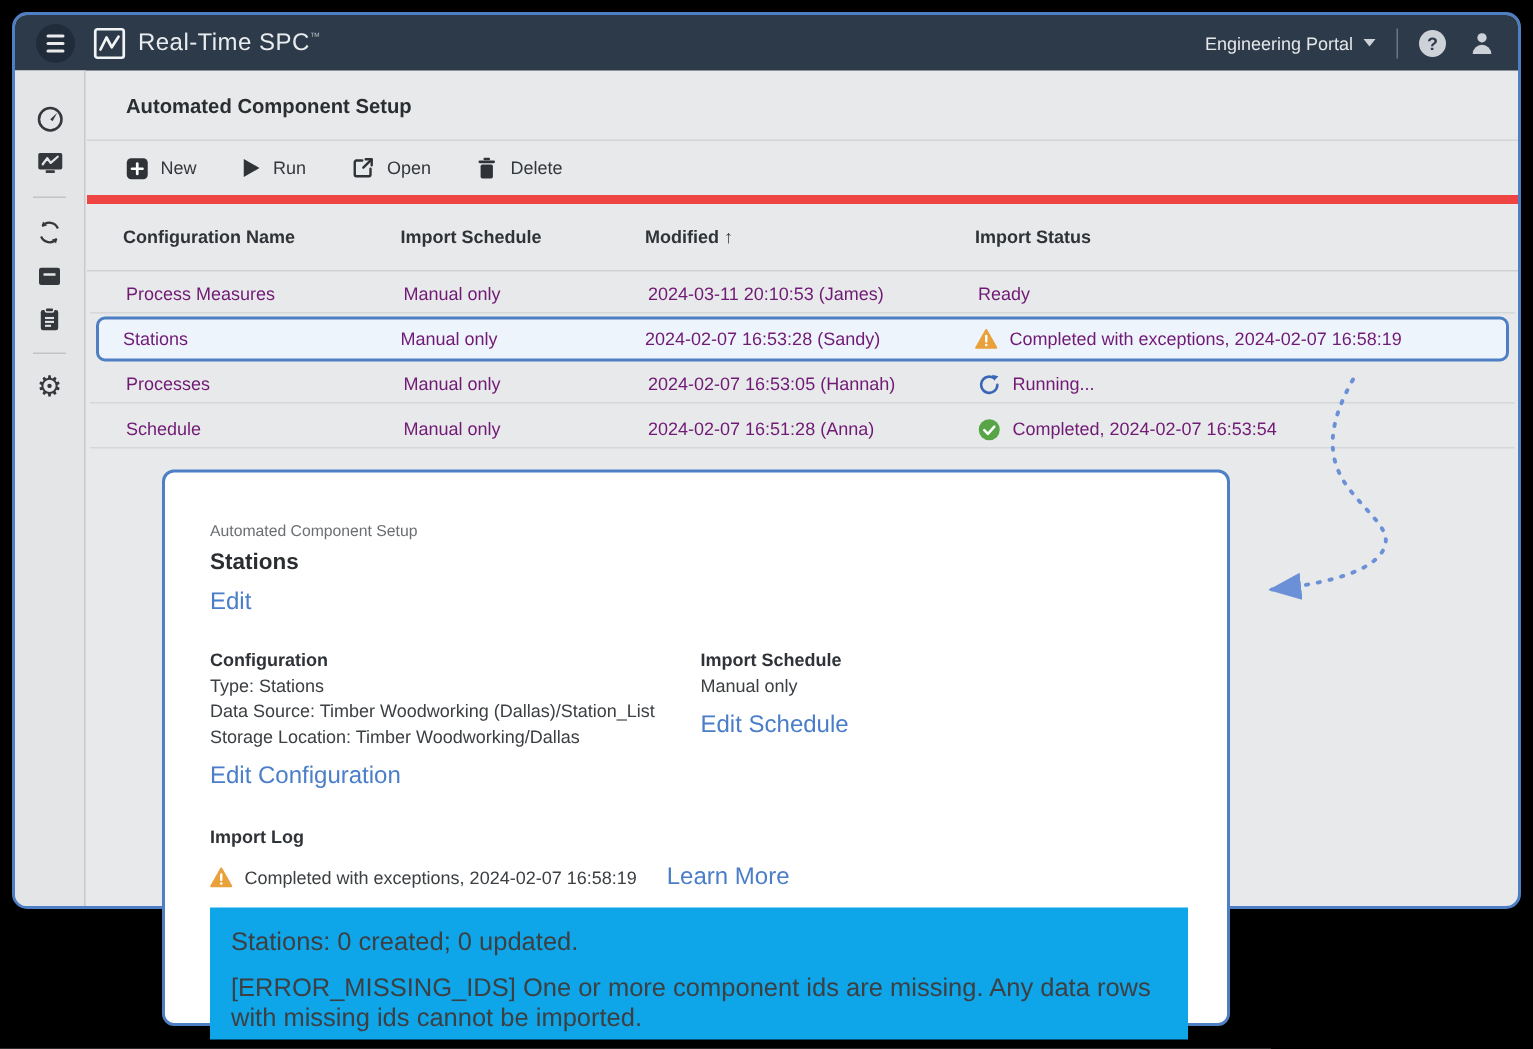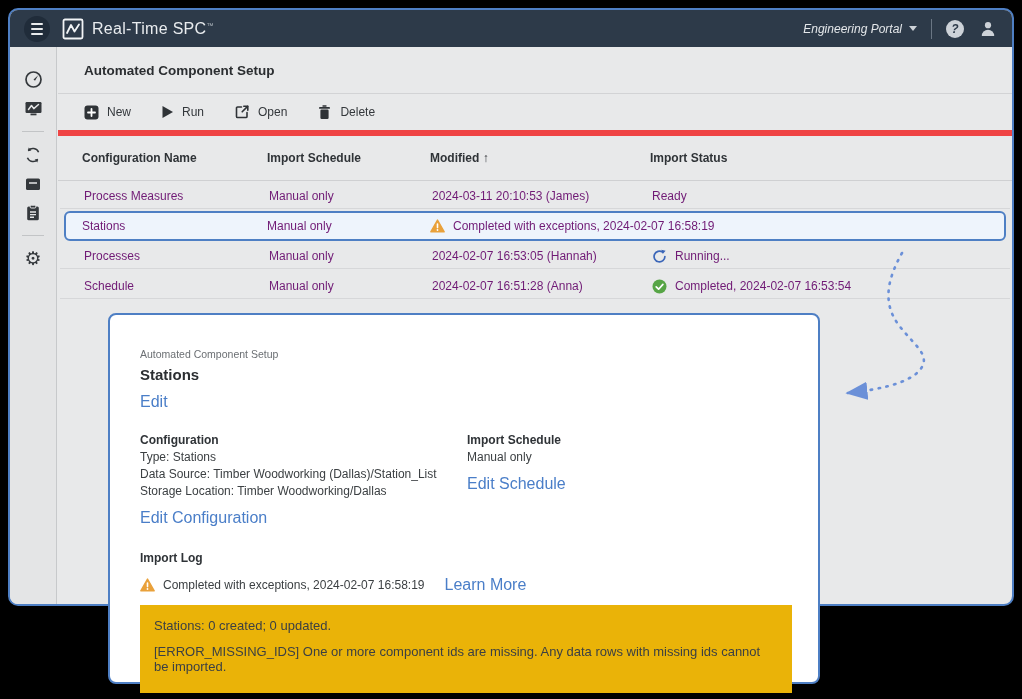--- a/index.html
+++ b/index.html
@@ -13,21 +13,21 @@
 
   
   .navbar { position:absolute; left:0; top:0; right:0; height:37px; background:#2d3a49;
     display:flex; align-items:center; padding:0 14px; }
   .hamburger { width:26px; height:26px; border-radius:50%; background:#202c3a;
     display:flex; flex-direction:column; justify-content:center; align-items:center; gap:3px; cursor:pointer; }
   .hamburger span { display:block; width:12px; height:2px; background:#e8eaec; border-radius:1px; }
   .logo-mark { width:22px; height:22px; margin-left:12px; }
   .app-title { color:#e9ecef; font-size:16px; font-weight:400; margin-left:8px; letter-spacing:.3px; }
   .app-title sup { font-size:7px; color:#aeb6bd; }
-  .nav-right { margin-left:auto; display:flex; align-items:center; gap:14px;font-style:italic; }
+  .nav-right { margin-left:auto; display:flex; align-items:center; gap:14px; }
   .portal { display:flex; align-items:center; gap:7px; color:#e4e7ea; font-size:12px; cursor:pointer; }
   .caret-down { width:0; height:0; border-left:4px solid transparent; border-right:4px solid transparent;
     border-top:5px solid #cdd2d8; }
   .nav-divider { width:1px; height:20px; background:#6a7684; }
   .help-icon { width:18px; height:18px; border-radius:50%; background:#cdd2d8; color:#2d3a49;
     font-size:12px; font-weight:bold; display:flex; align-items:center; justify-content:center; cursor:pointer; }
 
   
   .sidebar { position:absolute; left:0; top:37px; bottom:0; width:47px; background:#e4e5e6;
     border-right:1px solid #c7c9cb; display:flex; flex-direction:column; align-items:center; padding-top:18px; }
@@ -67,22 +67,22 @@
   .pp-edit { margin-top:10px; display:inline-block; }
   .pp-cols { display:flex; margin-top:22px; }
   .pp-col-left { width:327px; }
   .pp-sec-head { font-size:12px; font-weight:bold; color:#2f3337; }
   .pp-line { font-size:12px; color:#3c4043; line-height:14px; margin-top:3px; }
   .pp-col-left .pp-line:first-of-type, .pp-col-right .pp-line:first-of-type { margin-top:7px; }
   .pp-editcfg { display:inline-block; margin-top:11px; }
   .pp-log-head { font-size:12px; font-weight:bold; color:#2f3337; margin-top:24px; }
   .pp-log-status { display:flex; align-items:center; gap:8px; margin-top:11px; font-size:12px; color:#3c4043; }
   .pp-learn { margin-left:12px; }
-  .log-box { margin-top:11px; width:652px; height:88px; background:#eab308; padding:13px 14px;
-    font-size:13px; color:#3c4043; }
+  .log-box { margin-top:11px; width:652px; height:88px; background:#0ea5e9; padding:13px 14px;
+    font-size:17px; color:#3c4043; }
   .log-box p + p { margin-top:11px; }
 
   svg { display:block; }
 </style>
 </head>
 <body>
 
 <div class="canvas">
 
   <div class="app-window">
@@ -207,20 +207,21 @@
         <div class="col-sched">Manual only</div>
         <div class="col-mod">2024-03-11 20:10:53 (James)</div>
         <div class="col-status status-cell">
           <span>Ready</span>
         </div>
       </div>
 
       <div class="trow selected">
         <div class="col-name">Stations</div>
         <div class="col-sched">Manual only</div>
+        <div class="col-mod">2024-02-07 16:53:28 (Sandy)</div>
         <div class="col-status status-cell">
           <svg width="15" height="14" viewBox="0 0 15 14">
             <path d="M7.5,1 L14.2,12.8 H0.8 Z" fill="#e9a13b" stroke="#e9a13b" stroke-width="1.4" stroke-linejoin="round"></path>
             <line x1="7.5" y1="5" x2="7.5" y2="8.6" stroke="#fff" stroke-width="1.6" stroke-linecap="round"></line>
             <circle cx="7.5" cy="11" r="0.9" fill="#fff"></circle>
           </svg>
           <span>Completed with exceptions, 2024-02-07 16:58:19</span>
         </div>
       </div>
 

